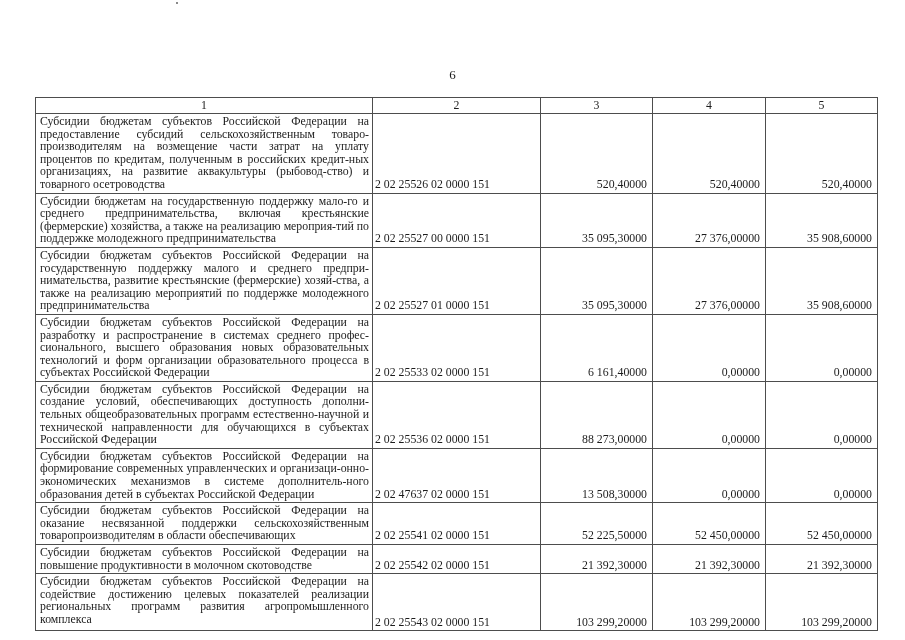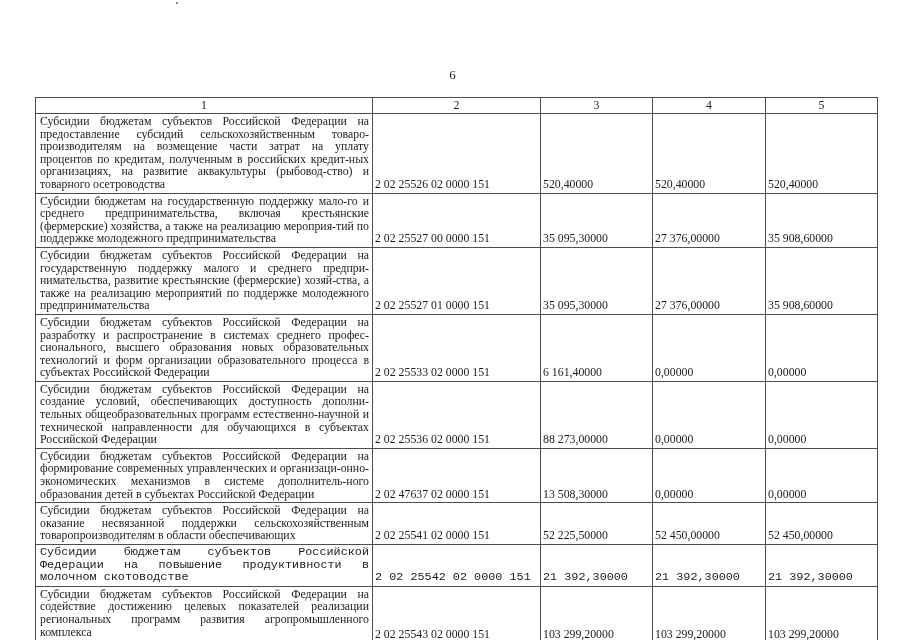--- a/index.html
+++ b/index.html
@@ -54,31 +54,32 @@
     padding: 1px 3px 2px 4px;
   }
   td.code {
     vertical-align: bottom;
     text-align: left;
     padding: 1px 2px 2px 2px;
     white-space: nowrap;
   }
   td.val {
     vertical-align: bottom;
+    text-align: right;
     padding: 1px 5px 2px 2px;
     white-space: nowrap;
   }
   tr.rh74 { height: 74px; }
   tr.rh51 { height: 51px; }
   tr.rh63 { height: 63px; }
   tr.rh61 { height: 61px; }
   tr.rh64 { height: 64px; }
   tr.rh47 { height: 47px; }
   tr.rh36 { height: 36px; }
-  tr.rh27 { height: 27px; font-family: Liberation Mono, monospace; }
+  tr.rh27 { height: 27px; }
   tr.rh57 { height: 57px; }
   .speck {
     position: absolute;
     background: #8a8a8a;
     width: 2px;
     height: 2px;
   }
 </style>
 </head>
 <body>

